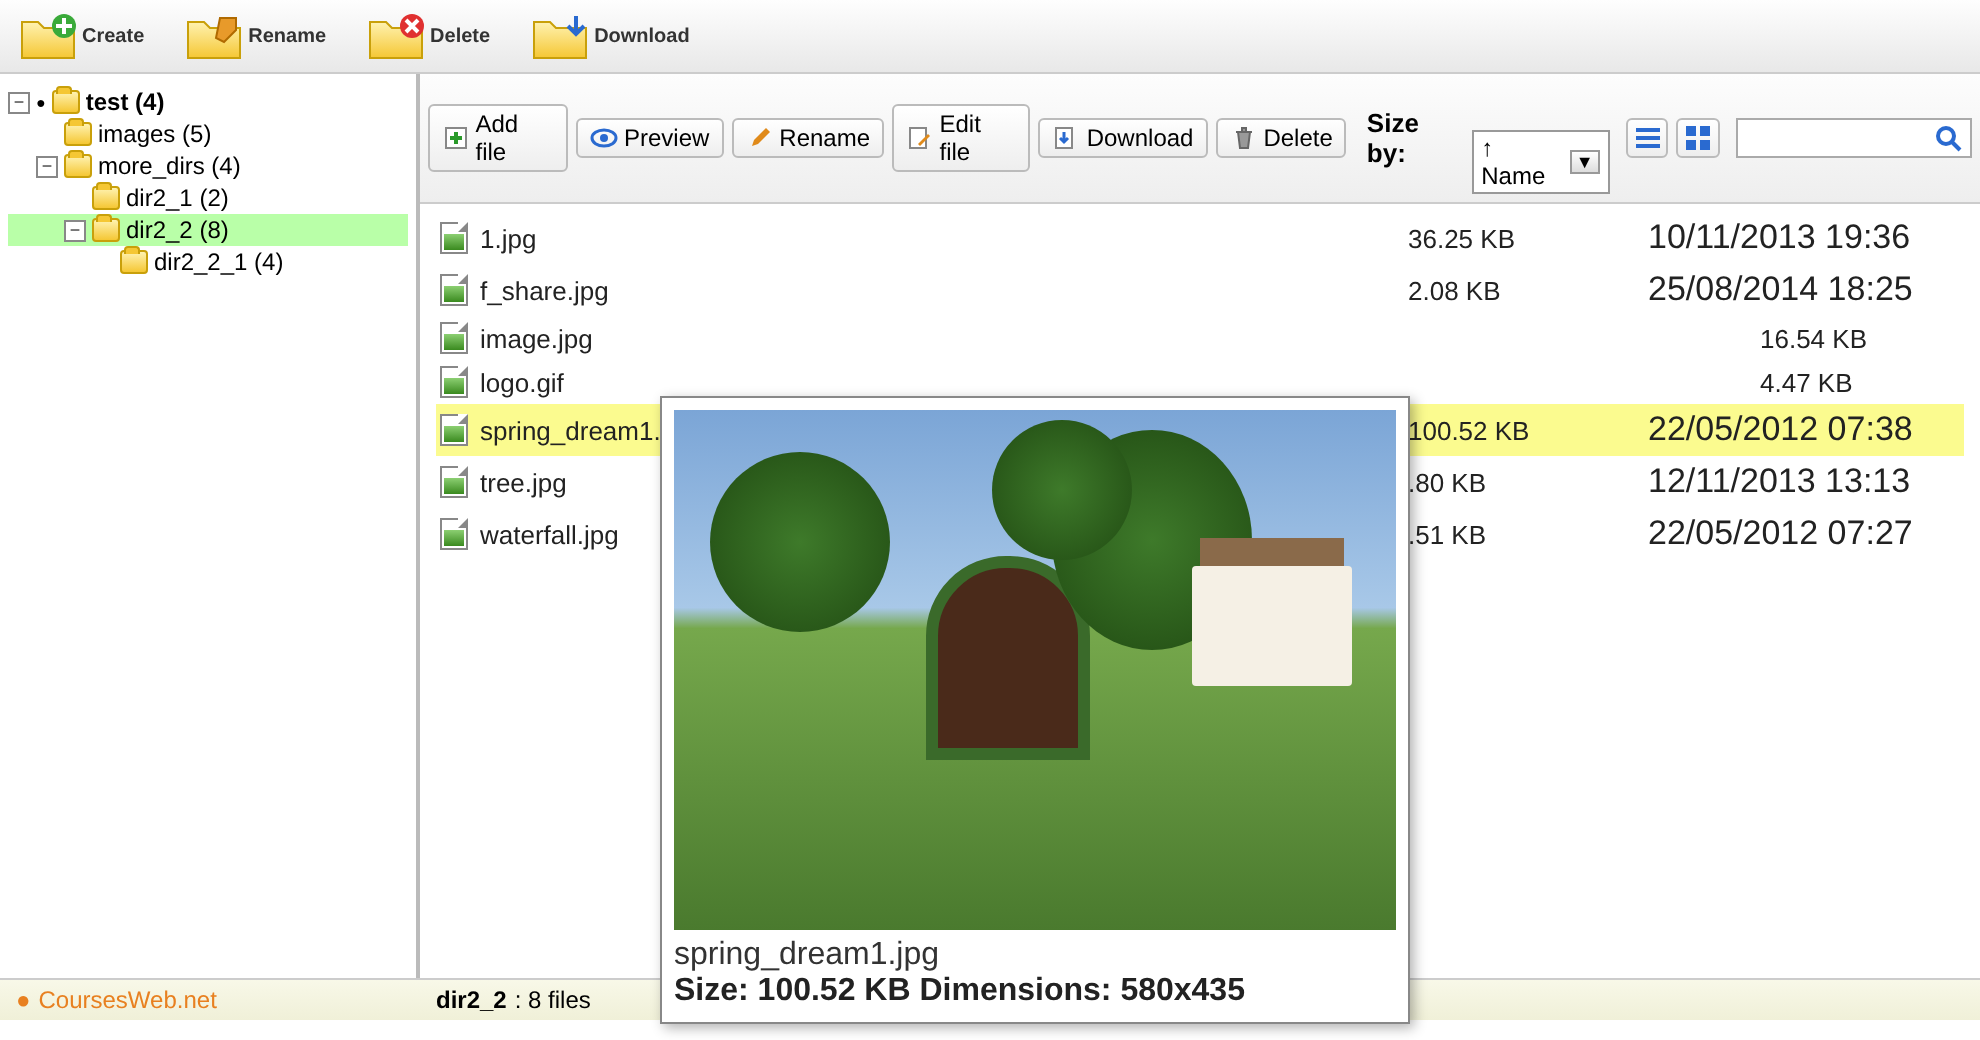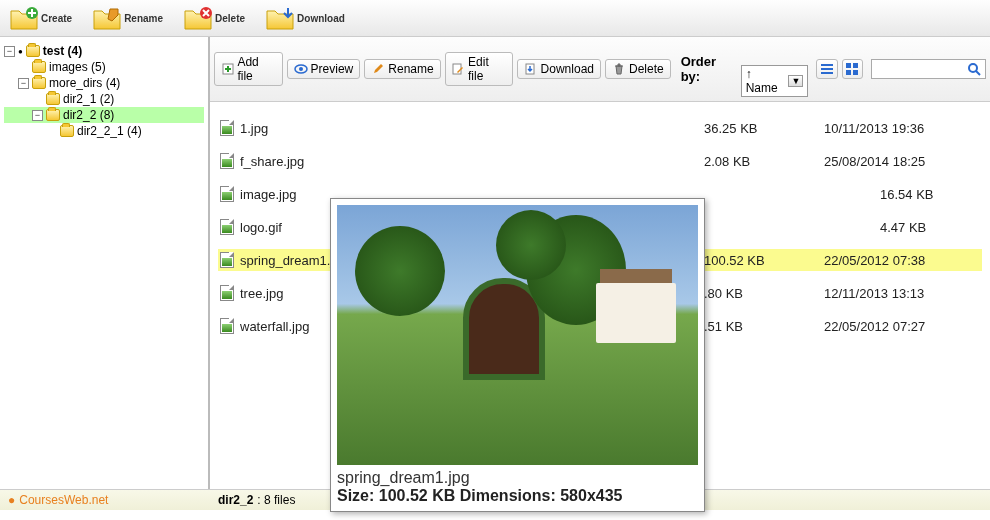--- a/index.html
+++ b/index.html
@@ -24,28 +24,28 @@
 .actionbar { display: flex; align-items: center; gap: 4px; padding: 4px; background: linear-gradient(#fdfdfd,#eee); border-bottom: 1px solid #ccc; }
 .abtn { display: flex; align-items: center; gap: 3px; padding: 2px 6px; border: 1px solid #bbb; border-radius: 3px; background: linear-gradient(#fff,#eee); cursor: pointer; font-size: 11px; }
 .abtn .sic { width: 14px; height: 14px; display: flex; align-items: center; justify-content: center; }
 .order-lbl { font-weight: bold; margin-left: 6px; font-size: 13px; }
 .order-sel { display: flex; align-items: center; border: 1px solid #999; background: #fff; padding: 1px 4px; gap: 4px; cursor: pointer; margin-top: 24px; }
 .spacer { flex: 1; }
 .viewbtn { width: 22px; height: 20px; border: 1px solid #bbb; background: linear-gradient(#fff,#eee); border-radius: 3px; cursor: pointer; display: flex; align-items: center; justify-content: center; }
 .searchbox { width: 120px; height: 20px; border: 1px solid #aaa; background: #fff; display: flex; align-items: center; justify-content: flex-end; padding: 0 4px; }
 
 .filelist { flex: 1; overflow: auto; background: #fff; position: relative; padding: 4px 8px; }
-.frow { display: flex; align-items: center; padding: 3px 2px; gap: 6px; cursor: pointer; margin-top: 11px; }
+.frow { display: flex; align-items: center; padding: 3px 2px; gap: 6px; cursor: pointer; }
 .frow.sel { background: #fbfb8f; }
 .fic { width: 14px; height: 16px; background: #fff; border: 1px solid #888; position: relative; }
 .fic::before { content:""; position:absolute; right:-1px; top:-1px; width:5px; height:5px; background:linear-gradient(135deg,#fff 48%,#888 52%); }
 .fic.img::after { content:""; position:absolute; left:1px; right:1px; top:5px; bottom:1px; background:linear-gradient(#8ccf72,#3a8a1f); }
 .fname { flex: 1; font-size: 13px; color: #222; }
 .fsize { width: 100px; text-align: left; font-size: 13px; color: #222; }
-.fdate { width: 170px; text-align: left; font-size: 13px; color: #222; padding-left: 14px; }
+.fdate { width: 170px; text-align: left; font-size: 17px; color: #222; padding-left: 14px; }
 
 .preview-pop { position: absolute; left: 330px; top: 198px; width: 375px; background: #fff; border: 1px solid #888; padding: 6px; box-shadow: 2px 2px 6px rgba(0,0,0,.3); z-index: 50; }
 .pv-img { width: 100%; height: 260px; background: linear-gradient(#7ba5d6 0%,#a8c8e8 38%,#76a84c 42%,#4a7a2e 100%); position: relative; overflow: hidden; }
 .pv-img::before { content:""; position:absolute; left:35%; top:28%; width:70px; height:90px; background:#4a2a1a; border-radius:40px 40px 0 0; border:6px solid #3a6a2a; }
 .pv-img::after { content:""; position:absolute; right:6%; top:30%; width:80px; height:60px; background:#f5f0e5; border-radius:2px; box-shadow:0 -18px 0 -4px #8a6a4a; }
 .pv-tree { position:absolute; border-radius:50%; background:radial-gradient(circle,#3e7a2a,#204a12); }
 .pv-fname { font-size: 16px; color: #333; margin-top: 4px; }
 .pv-info { font-size: 16px; font-weight: bold; color: #222; }
 
 .statusbar { display: flex; align-items: center; padding: 3px 8px; background: linear-gradient(#f8f8e8,#f0f0d8); border-top: 1px solid #ccc; font-size: 13px; }
@@ -196,21 +196,21 @@
             </span>
             <span>Download</span>
           </div><div class="abtn">
             <span class="sic">
               <svg width="12" height="12">
                 <path d="M3 3 L9 3 L8 11 L4 11 Z M2 3 L10 3 M5 1 L7 1 L7 3 L5 3 Z" fill="#999" stroke="#666"></path>
               </svg>
             </span>
             <span>Delete</span>
           </div></span>
-      <span class="order-lbl">Order by:</span>
+      <span class="order-lbl">Size by:</span>
       <div class="order-sel">
         <span>↑ Name</span>
         <span style="border:1px solid #999;padding:0 2px;font-size:9px;background:linear-gradient(#fff,#ddd)">▼</span>
       </div>
       <div class="spacer"></div>
       <div class="viewbtn">
           <svg width="12" height="12">
             <rect x="0" y="1" width="12" height="2" fill="#2a6ad0"></rect>
             <rect x="0" y="5" width="12" height="2" fill="#2a6ad0"></rect>
             <rect x="0" y="9" width="12" height="2" fill="#2a6ad0"></rect>

